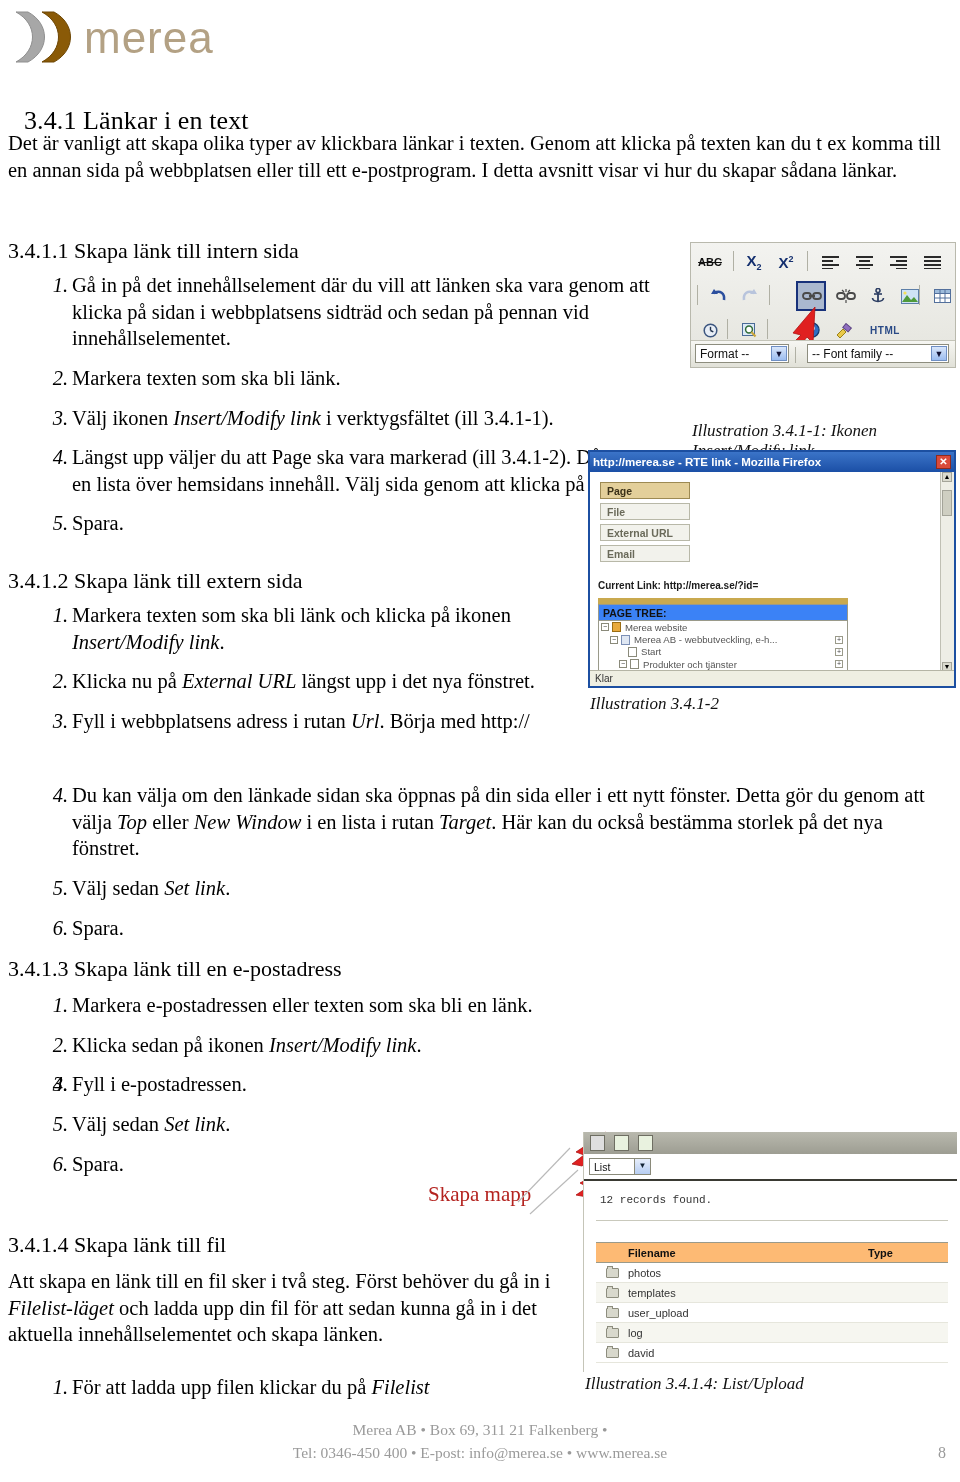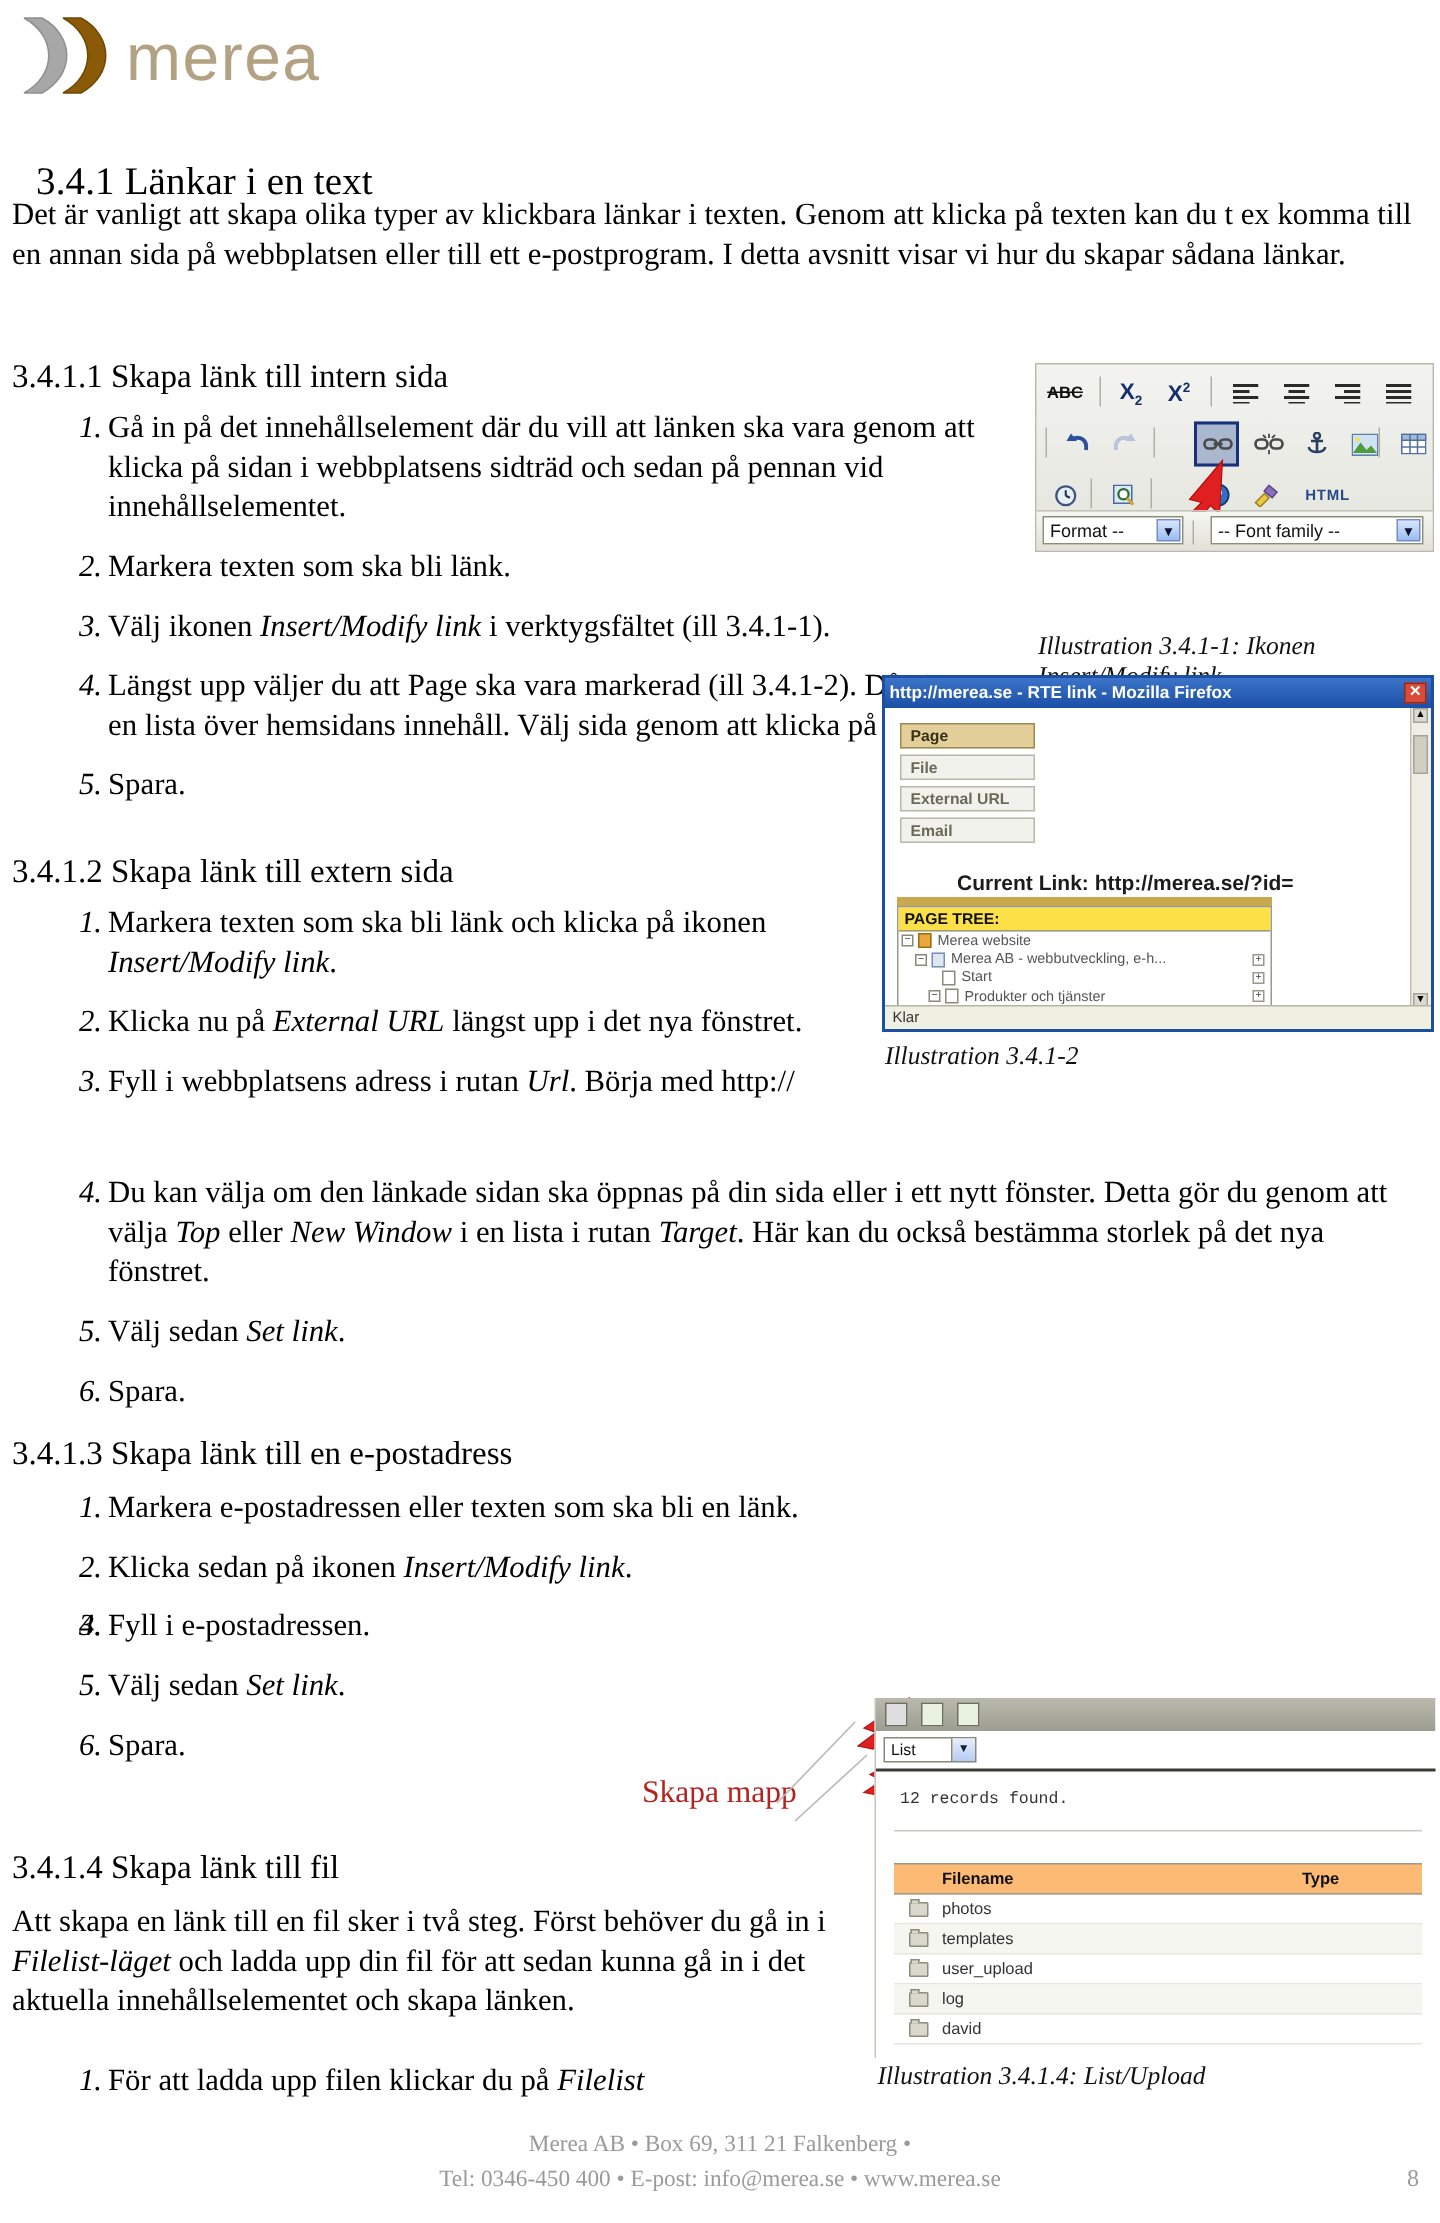--- a/index.html
+++ b/index.html
@@ -119,33 +119,33 @@
   }
   .ff-body{position:relative;height:216px;background:#fff;}
   .tabbtn{
     position:absolute;left:10px;width:90px;height:17px;
     border:1px solid #b8b8a8;box-sizing:border-box;
     font-size:10.5px;display:flex;align-items:center;padding-left:6px;
     color:#6a6a5a;background:#f2f2ec;font-weight:bold;
   }
   .tabbtn.active{background:#e3cf9a;border-color:#9d8a53;color:#3b3118;}
   .curlink{
-    position:absolute;left:8px;top:108px;font-size:14px;font-weight:bold;color:#1b1b1b;margin-left:40px;
+    position:absolute;left:8px;top:108px;font-size:10px;font-weight:bold;color:#1b1b1b;
   }
   .ptbar{
     position:absolute;left:8px;top:126px;width:250px;height:6px;background:#c9a94f;
   }
   .ptbox{
     position:absolute;left:8px;top:132px;width:250px;height:86px;
     border:1px solid #9a9a8a;box-sizing:border-box;background:#fff;
     overflow:hidden;
   }
   .pthead{
     height:15px;border-bottom:1px solid #9a9a8a;font-size:10.5px;font-weight:bold;
-    display:flex;align-items:center;padding-left:4px;color:#111;background:#fde047;
+    display:flex;align-items:center;padding-left:4px;color:#111;background:#3b82f6;
   }
   .ptrow{
     height:12.4px;display:flex;align-items:center;font-size:9.6px;color:#555;
     position:relative;padding-left:2px;
   }
   .ptrow .tgl{
     width:8px;height:8px;border:1px solid #8a8a7a;font-size:7px;line-height:6px;
     text-align:center;background:#fff;margin-right:3px;color:#333;box-sizing:border-box;
     display:inline-block;flex:0 0 auto;
   }

